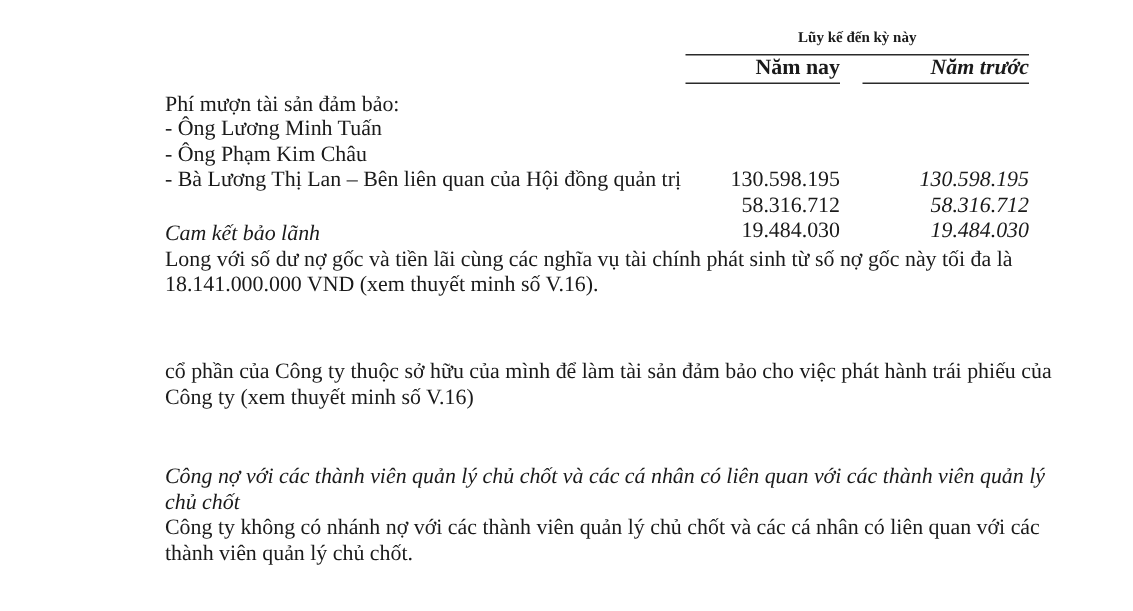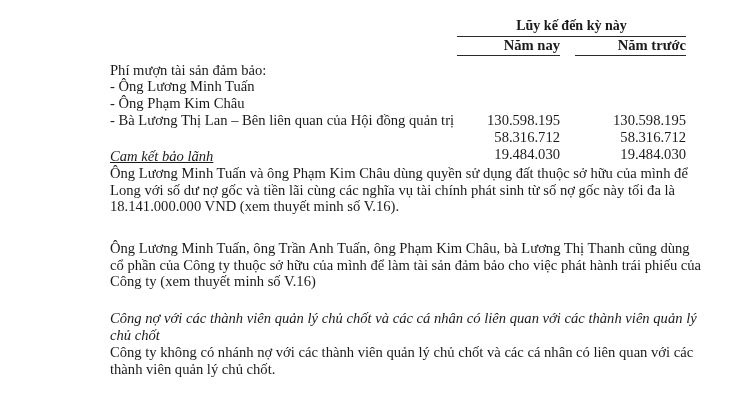--- a/index.html
+++ b/index.html
@@ -13,30 +13,30 @@
       position: relative;
       overflow: hidden;
       font-family: "Liberation Serif", "DejaVu Serif", serif;
       color: #1a1a1a;
       font-size: 14.6px;
       line-height: 17px;
     }
     .abs { position: absolute; white-space: nowrap; }
     .hdr-title {
       left: 457px; width: 229px; top: 17px;
-      text-align: center; font-weight: bold; font-size: 14px;
+      text-align: center; font-weight: bold; font-size: 10px;
     }
     .hdr-line { position: absolute; height: 1px; background: #2a2a2a; }
     .hdr-col {
       top: 37px; font-weight: bold; text-align: right;
     }
     .row-label { left: 110px; }
     .num { text-align: right; margin-top: 34px; }
     .col1 { left: 457px; width: 103px; }
-    .col2 { left: 575px; width: 111px; }
+    .col2 { left: 575px; width: 111px; font-style: italic; }
     .para {
       position: absolute;
       left: 110px;
       width: 590px;
     }
     .para .line { display: block; white-space: nowrap; height: 16.5px; }
     .italic { font-style: italic; }
   </style>
 </head>
 <body>
@@ -59,30 +59,28 @@
   <div class="abs row-label" style="top:95px;">- Ông Phạm Kim Châu</div>
   <div class="abs num col1" style="top:95px;">58.316.712</div>
   <div class="abs num col2" style="top:95px;">58.316.712</div>
 </div>
 <div>
   <div class="abs row-label" style="top:112px;">- Bà Lương Thị Lan – Bên liên quan của Hội đồng quản trị</div>
   <div class="abs num col1" style="top:112px;">19.484.030</div>
   <div class="abs num col2" style="top:112px;">19.484.030</div>
 </div>
 
-<div class="abs row-label italic" style="top:148px;text-decoration:underline;">Cam kết bảo lãnh</div>
+<div class="abs row-label italic" style="top:148px;">Cam kết bảo lãnh</div>
 
 <div class="para" style="top:165px;">
-  <span class="line">Ông Lương Minh Tuấn và ông Phạm Kim Châu dùng quyền sử dụng đất thuộc sở hữu của mình để</span>
   <span class="line">Long với số dư nợ gốc và tiền lãi cùng các nghĩa vụ tài chính phát sinh từ số nợ gốc này tối đa là</span>
   <span class="line">18.141.000.000 VND (xem thuyết minh số V.16).</span>
 </div>
 
 <div class="para" style="top:240px;">
-  <span class="line">Ông Lương Minh Tuấn, ông Trần Anh Tuấn, ông Phạm Kim Châu, bà Lương Thị Thanh cũng dùng</span>
   <span class="line">cổ phần của Công ty thuộc sở hữu của mình để làm tài sản đảm bảo cho việc phát hành trái phiếu của</span>
   <span class="line">Công ty (xem thuyết minh số V.16)</span>
 </div>
 
 <div class="para italic" style="top:310px;">
   <span class="line">Công nợ với các thành viên quản lý chủ chốt và các cá nhân có liên quan với các thành viên quản lý</span>
   <span class="line">chủ chốt</span>
 </div>
 
 <div class="para" style="top:344px;">

